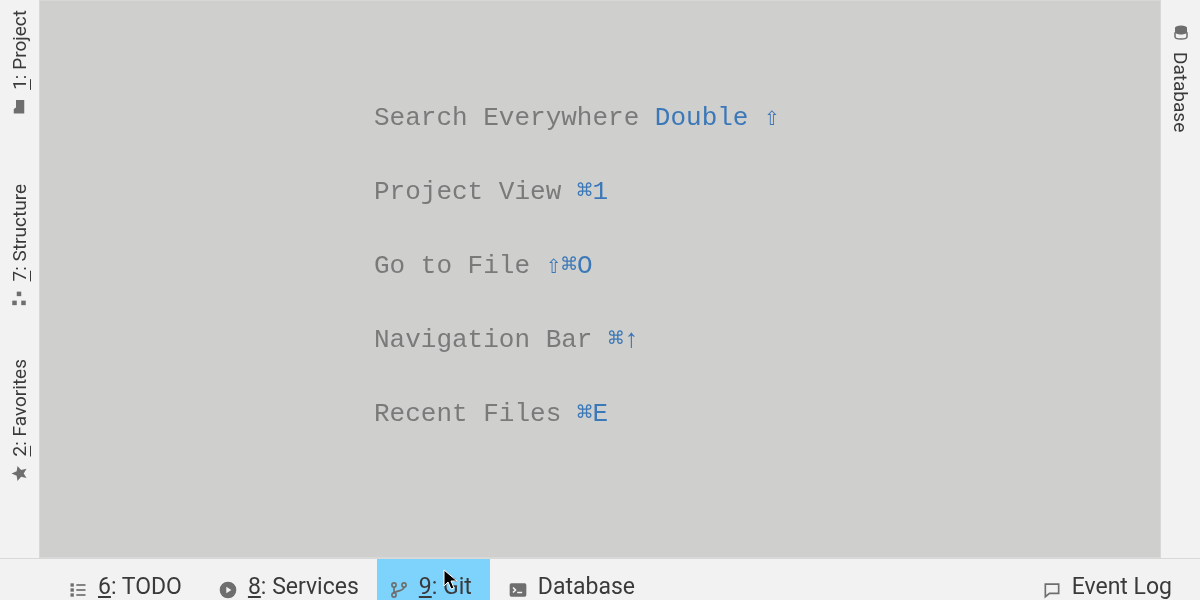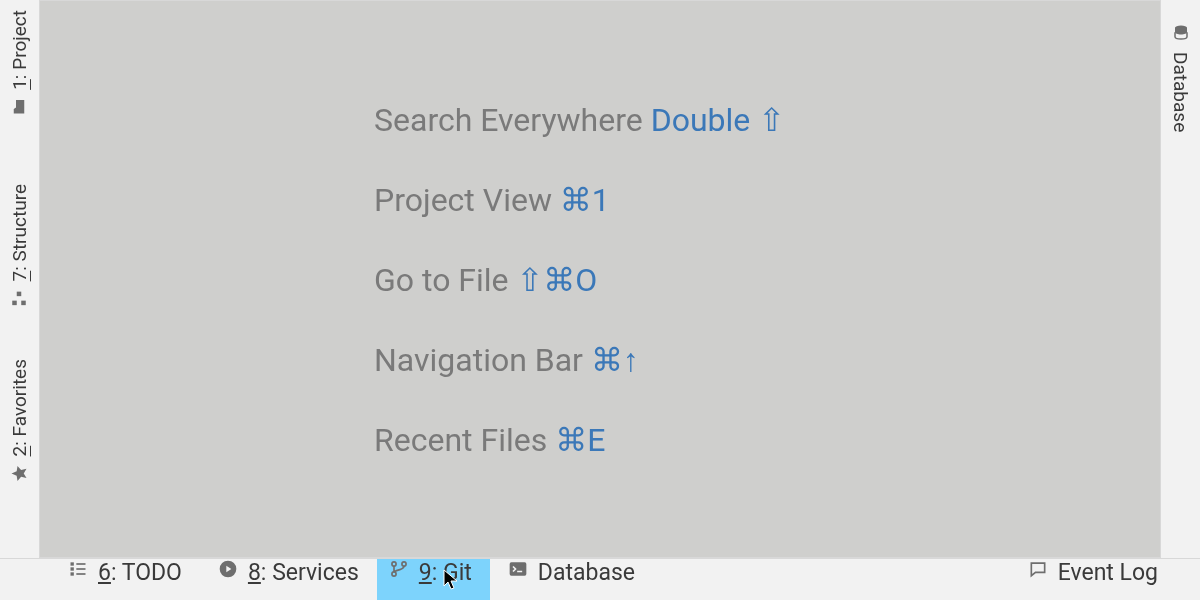--- a/index.html
+++ b/index.html
@@ -79,40 +79,41 @@
     justify-content: flex-start;
   }
   .hints {
     margin-left: 334px;
     margin-top: 100px;
     display: flex;
     flex-direction: column;
     gap: 42px;
   }
   .hint {
-    font-size: 32px;
+    font-size: 26px;
     color: #7a7a7a;
+    font-family: Liberation Mono, monospace;
   }
   .hint .kb {
     color: #3b78b8;
   }
 
   
   .bottom {
     height: 42px;
     background: #f2f2f2;
     border-top: 1px solid #d8d8d8;
     display: flex;
     align-items: center;
     font-size: 23px;
     color: #3a3a3a;
   }
   .b-item {
     display: flex;
-    align-items: flex-start;
+    align-items: flex-end;
     gap: 10px;
     padding: 0 18px;
     height: 100%;
   }
   .b-item.hovered {
     background: #7dd3fc;
     padding-left: 12px;
   }
   .b-item .u { text-decoration: underline; }
   .b-item .icon {
@@ -249,21 +250,21 @@
       <svg viewBox="0 0 24 24" width="20" height="20" fill="currentColor">
           <rect x="2" y="4" width="20" height="16" rx="2" fill="#6e6e6e"></rect>
           <path d="M6 9l3 3-3 3M11 15h6" stroke="#f2f2f2" stroke-width="2" fill="none"></path>
         </svg>
     </span>
     <span>Database</span>
   </div>
 
   <div class="spacer"></div>
 
-  <div class="b-item" style="padding-right:42px;">
+  <div class="b-item" style="padding-right:28px;">
     <span class="icon">
       <svg viewBox="0 0 24 24" width="20" height="20" fill="none" stroke="currentColor" stroke-width="2">
           <path d="M4 5h16v11H9l-5 4V5z"></path>
         </svg>
     </span>
     <span>Event Log</span>
   </div>
 </div>
 
 </body></html>

